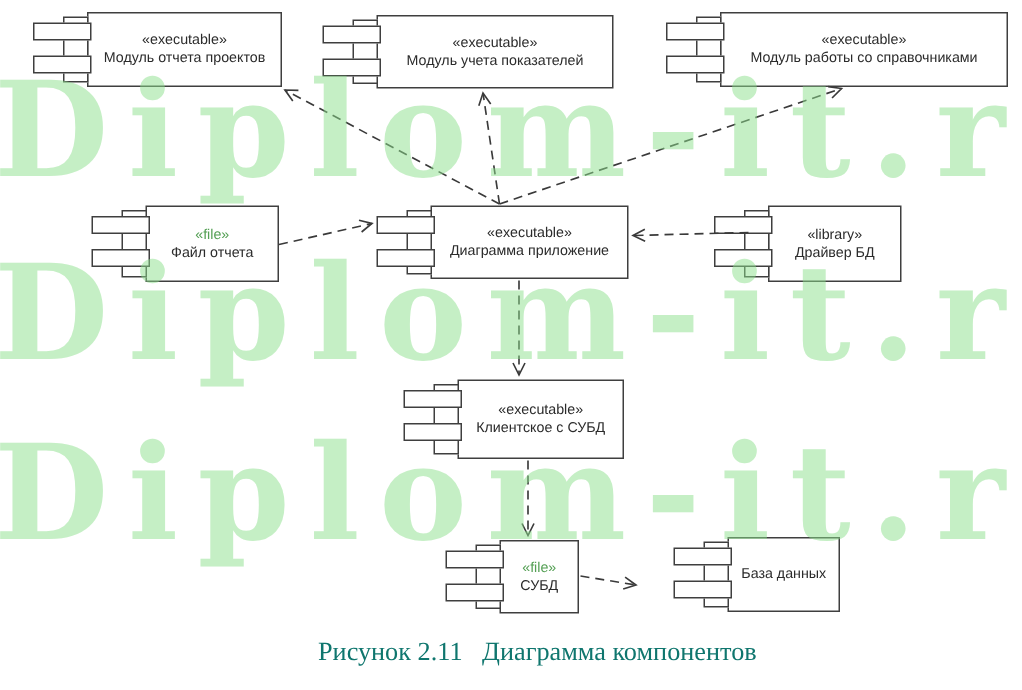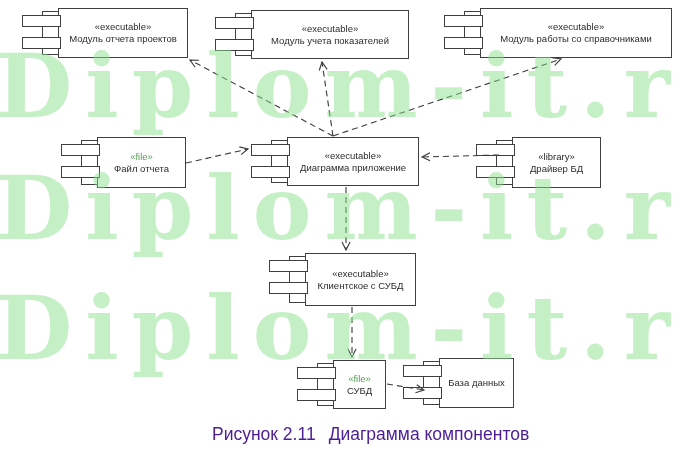--- a/index.html
+++ b/index.html
@@ -29,34 +29,34 @@
   .comp.file-tint .stereo{color:#55a055;}
   
   #c0{left:58px;top:8px;width:130px;height:50px;}
   #c1{left:251px;top:10px;width:158px;height:49px;}
   #c2{left:480px;top:8px;width:192px;height:50px;}
   #c3{left:97px;top:137px;width:89px;height:51px;}
   #c4{left:287px;top:137px;width:132px;height:49px;}
   #c5{left:512px;top:137px;width:89px;height:51px;}
   #c6{left:305px;top:253px;width:111px;height:53px;}
   #c7{left:333px;top:360px;width:53px;height:49px;}
-  #c8{left:439px;top:358px;width:75px;height:50px;}
+  #c8{left:485px;top:358px;width:75px;height:50px;}
   
   #arrows{position:absolute;left:0;top:0;z-index:3;pointer-events:none;}
   
   .wm{
     position:absolute;left:-4px;z-index:6;pointer-events:none;white-space:nowrap;
     font-family:"DejaVu Serif",serif;font-weight:bold;font-size:88px;line-height:110px;
     letter-spacing:13px;color:rgba(139,224,139,0.5);
   }
   #wm1{top:31px;} #wm2{top:153px;} #wm3{top:273px;}
   
   #caption{
     position:absolute;left:212px;top:424px;z-index:4;
-    font-family:Liberation Sans, sans-serif;font-size:17.5px;color:#4c1d95;white-space:nowrap;
+    font-family:Liberation Serif, serif;font-size:17.5px;color:#0f766e;white-space:nowrap;
   }
   #caption .cap-title{margin-left:13px;}
 </style>
 </head>
 <body>
 
 <div id="stage">
 
   <svg id="arrows" width="681" height="460" viewBox="0 0 681 460">
     <defs>

